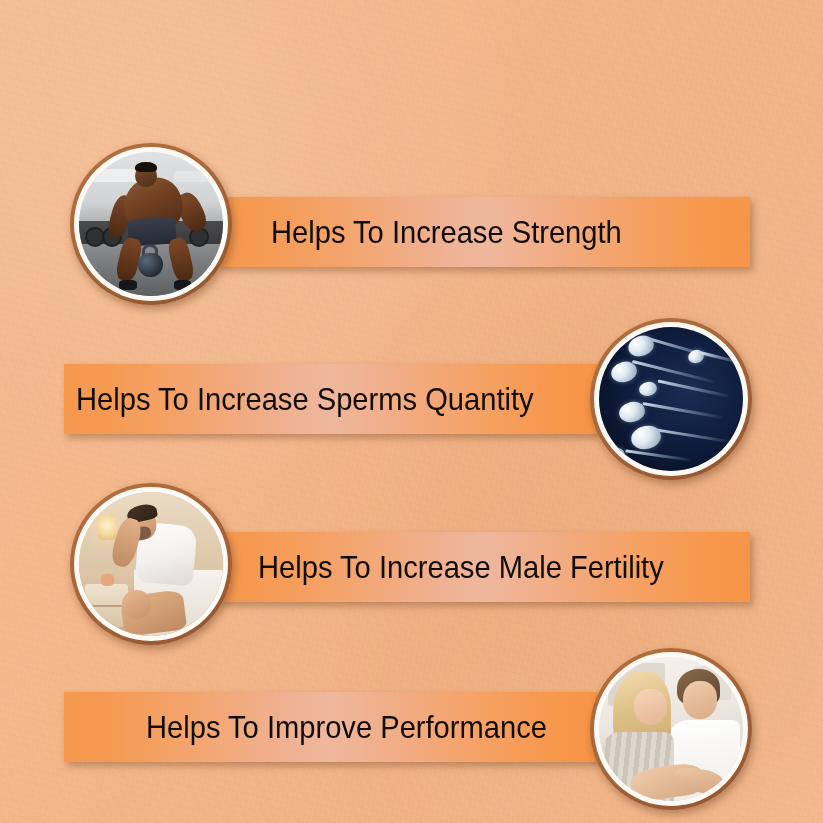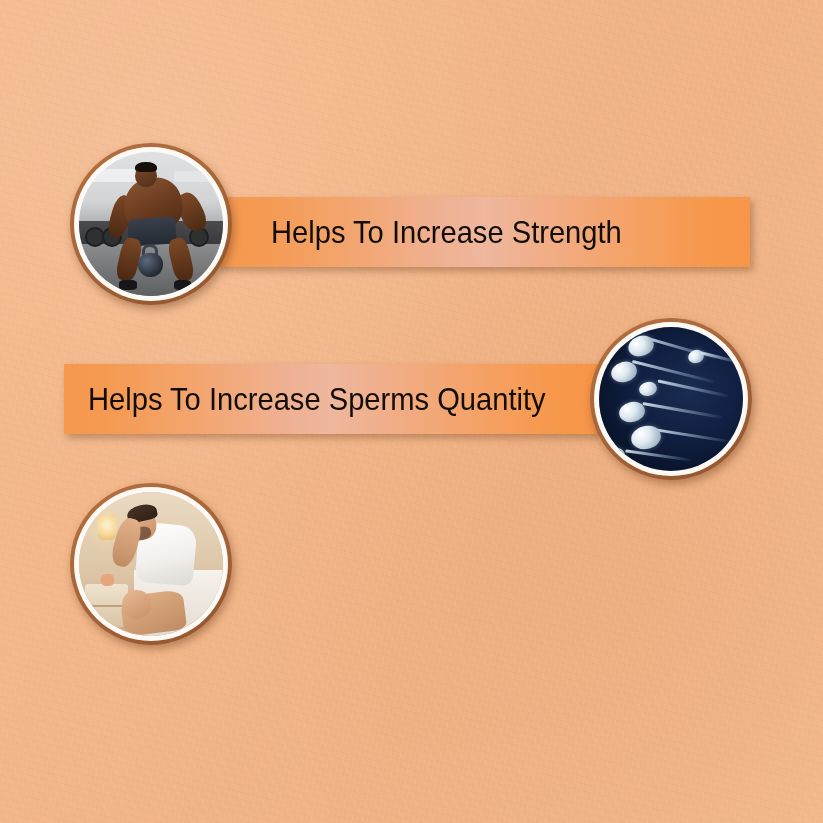--- a/index.html
+++ b/index.html
@@ -111,21 +111,21 @@
     font-size: 30.5px;
     line-height: 1;
     color: #120d07;
     white-space: nowrap;
     transform: scaleX(0.955);
     transform-origin: left center;
   }
 
   
   .row-1 .bar { left: 218px; width: 532px; top: 54px; padding-left: 53px; }
-  .row-2 .bar { left: 64px;  width: 533px; top: 54px; padding-left: 24px; }
+  .row-2 .bar { left: 64px;  width: 533px; top: 54px; padding-left: 12px; }
   .row-3 .bar { left: 218px; width: 532px; top: 54px; padding-left: 40px; }
   .row-4 .bar { left: 64px;  width: 533px; top: 52px; padding-left: 82px; }
 
   
   .photo {
     position: absolute;
     width: 162px;
     height: 162px;
     border-radius: 50%;
     z-index: 4;
@@ -385,16 +385,40 @@
           <div class="leg2"></div>
           <div class="knee"></div>
           <div class="shirt"></div>
           <div class="head2"></div>
           <div class="hair2"></div>
           <div class="beard"></div>
           <div class="arm2"></div>
         </div>
       </div>
     </div>
+    <div class="bar">
+      <span class="bar-text">Helps To Increase Male Fertility</span>
+    </div>
   </div>
 
+  <div class="row row-4">
+    <div class="bar">
+      <span class="bar-text">Helps To Improve Performance</span>
+    </div>
+    <div class="photo">
+      <div class="photo-inner-ring">
+        <div class="photo-media ph-couple">
+          <div class="bgwin"></div>
+          <div class="bgwin2"></div>
+          <div class="m-hair"></div>
+          <div class="m-head"></div>
+          <div class="m-shirt"></div>
+          <div class="w-hair"></div>
+          <div class="w-face"></div>
+          <div class="w-top"></div>
+          <div class="arm3"></div>
+          <div class="arm4"></div>
+        </div>
+      </div>
+    </div>
+  </div>
 
 </div>
 
 </body></html>

